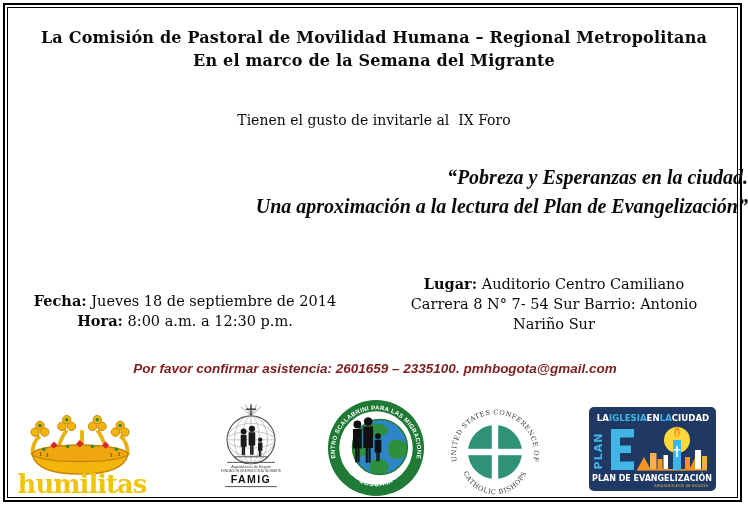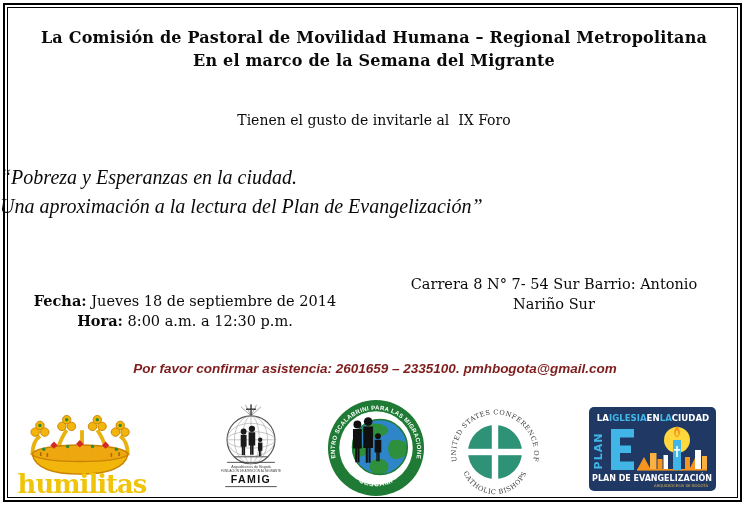--- a/index.html
+++ b/index.html
@@ -26,23 +26,23 @@
     position:absolute;top:26px;left:0;width:100%;
     text-align:center;font-weight:bold;font-size:16px;line-height:23px;
     letter-spacing:0.2px;
   }
   .invite{
     position:absolute;top:112px;left:0;width:100%;
     text-align:center;font-size:14px;white-space:pre-wrap;
   }
   .title{
     position:absolute;top:163px;left:0;width:100%;
-    text-align:left;
+    text-align:right;
     font-family:"Liberation Serif","DejaVu Serif",serif;
-    font-weight:normal;font-style:italic;
+    font-weight:bold;font-style:italic;
     font-size:20px;line-height:29px;
   }
   .details{
     position:absolute;top:274px;left:0;width:100%;font-size:14.5px;line-height:20px;
   }
   .details .col-left{
     position:absolute;left:10px;top:0;width:350px;text-align:center;margin-top:17px;
   }
   .details .col-right{
     position:absolute;left:378px;top:0;width:352px;text-align:center;
@@ -83,20 +83,21 @@
     <div>“Pobreza y Esperanzas en la ciudad.</div>
     <div>Una aproximación a la lectura del Plan de Evangelización”</div>
   </div>
 
   <div class="details">
     <div class="col-left">
       <div><span class="b">Fecha:</span> <span>Jueves 18 de septiembre de 2014</span></div>
       <div><span class="b">Hora:</span> <span>8:00 a.m. a 12:30 p.m.</span></div>
     </div>
     <div class="col-right">
+      <div><span class="b">Lugar:</span> <span>Auditorio Centro Camiliano</span></div>
       <div>Carrera 8 N° 7- 54 Sur Barrio: Antonio</div>
       <div>Nariño Sur</div>
     </div>
   </div>
 
   <div class="confirm">Por favor confirmar asistencia: 2601659 – 2335100. pmhbogota@gmail.com</div>
 
   <div class="logo" id="logo-humilitas">
     <svg viewBox="0 0 140 90">
 

